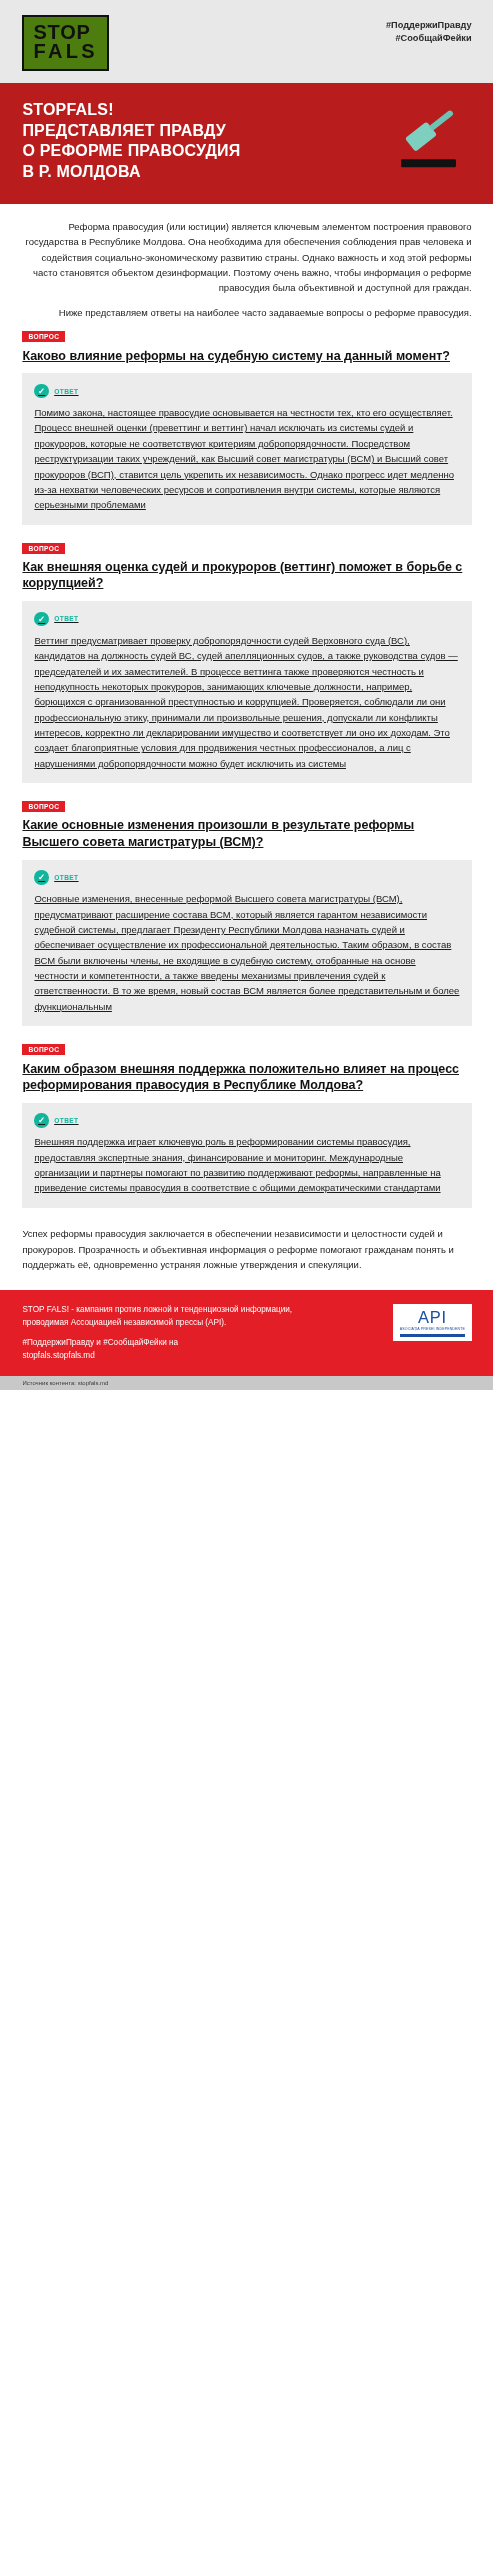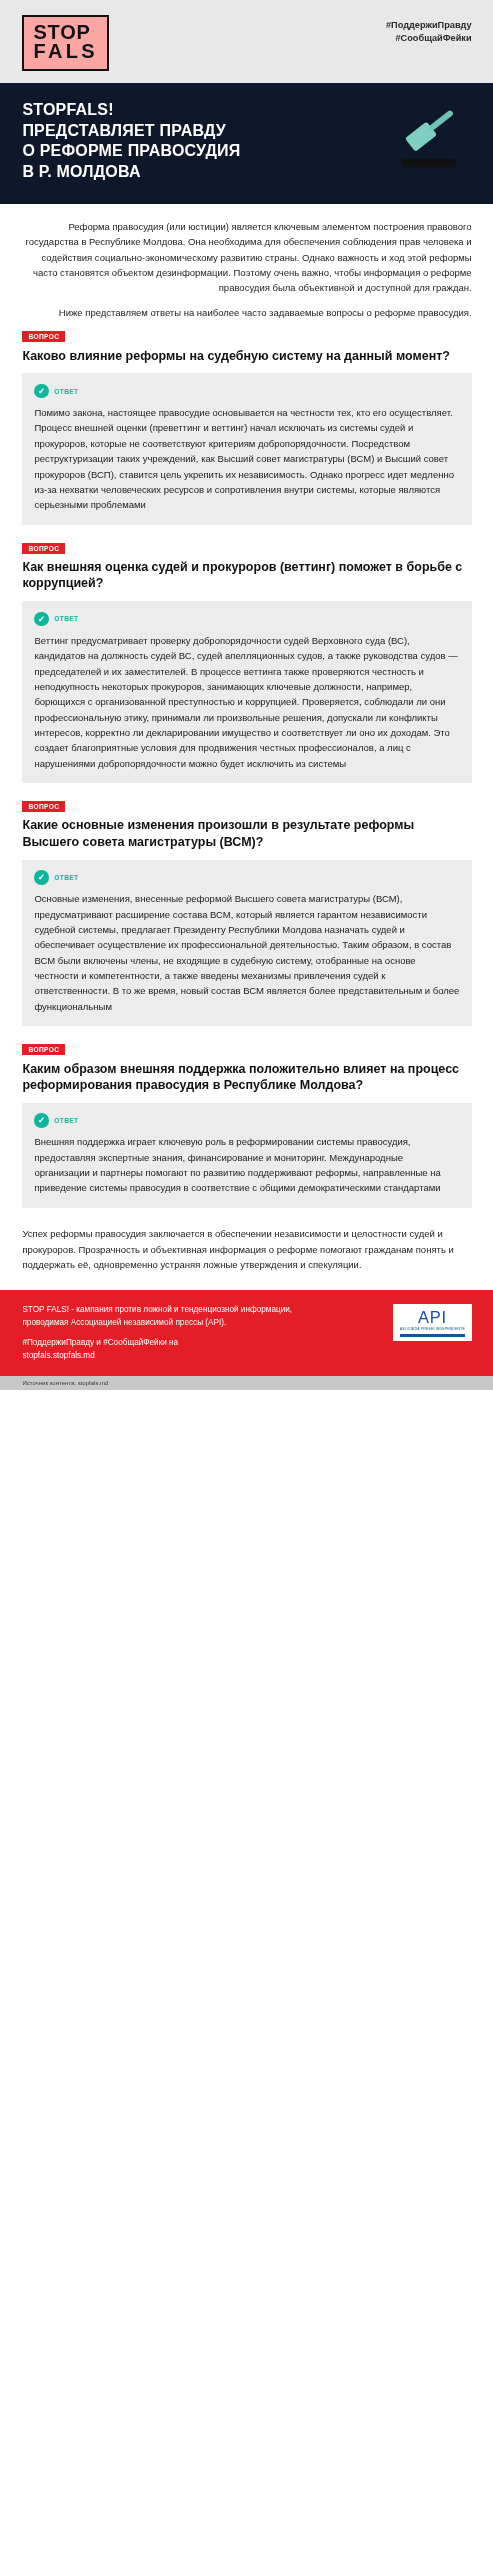--- a/index.html
+++ b/index.html
@@ -13,21 +13,21 @@
 
   
   .top-bar {
     background: #e8e8e8;
     padding: 14.5px 22.4px 12px 22.4px;
     display: flex;
     align-items: flex-start;
     justify-content: space-between;
   }
   .logo {
-    background: #fca5a5;
+    background: #4d7c0f;
     border: 2.6px solid #111111;
     padding: 6.6px 9.2px 8px 9.2px;
     line-height: 0.95;
     display: inline-block;
   }
   .logo .l1 {
     font-size: 20px;
     font-weight: bold;
     letter-spacing: 0.7px;
     color: #111111;
@@ -44,21 +44,21 @@
     text-align: right;
     font-size: 9.2px;
     font-weight: bold;
     color: #2b2b2b;
     padding-top: 4px;
     line-height: 1.45;
   }
 
   
   .title-block {
-    background: #0f172a;
+    background: #b91c1c;
     color: #ffffff;
     padding: 17px 22.4px 22.4px 22.4px;
     position: relative;
     min-height: 99px;
   }
   .title-block h1 {
     font-size: 16px;
     line-height: 1.28;
     font-weight: bold;
     max-width: 329px;
@@ -78,21 +78,21 @@
   .intro {
     font-size: 9.5px;
     line-height: 1.62;
     color: #222222;
     padding: 14.5px 0 0 0;
     text-align: right;
   }
   .intro p { margin-bottom: 9.2px; }
 
   
-  .qa { margin-top: 5.3px; }
+  .qa { margin-top: 5.3px; text-decoration: underline; }
   .q-tag {
     display: inline-block;
     background: #e31e26;
     color: #ffffff;
     font-size: 6.6px;
     font-weight: bold;
     letter-spacing: 0.4px;
     padding: 2px 6px 2px 6px;
     text-transform: uppercase;
     margin-bottom: 5.3px;

